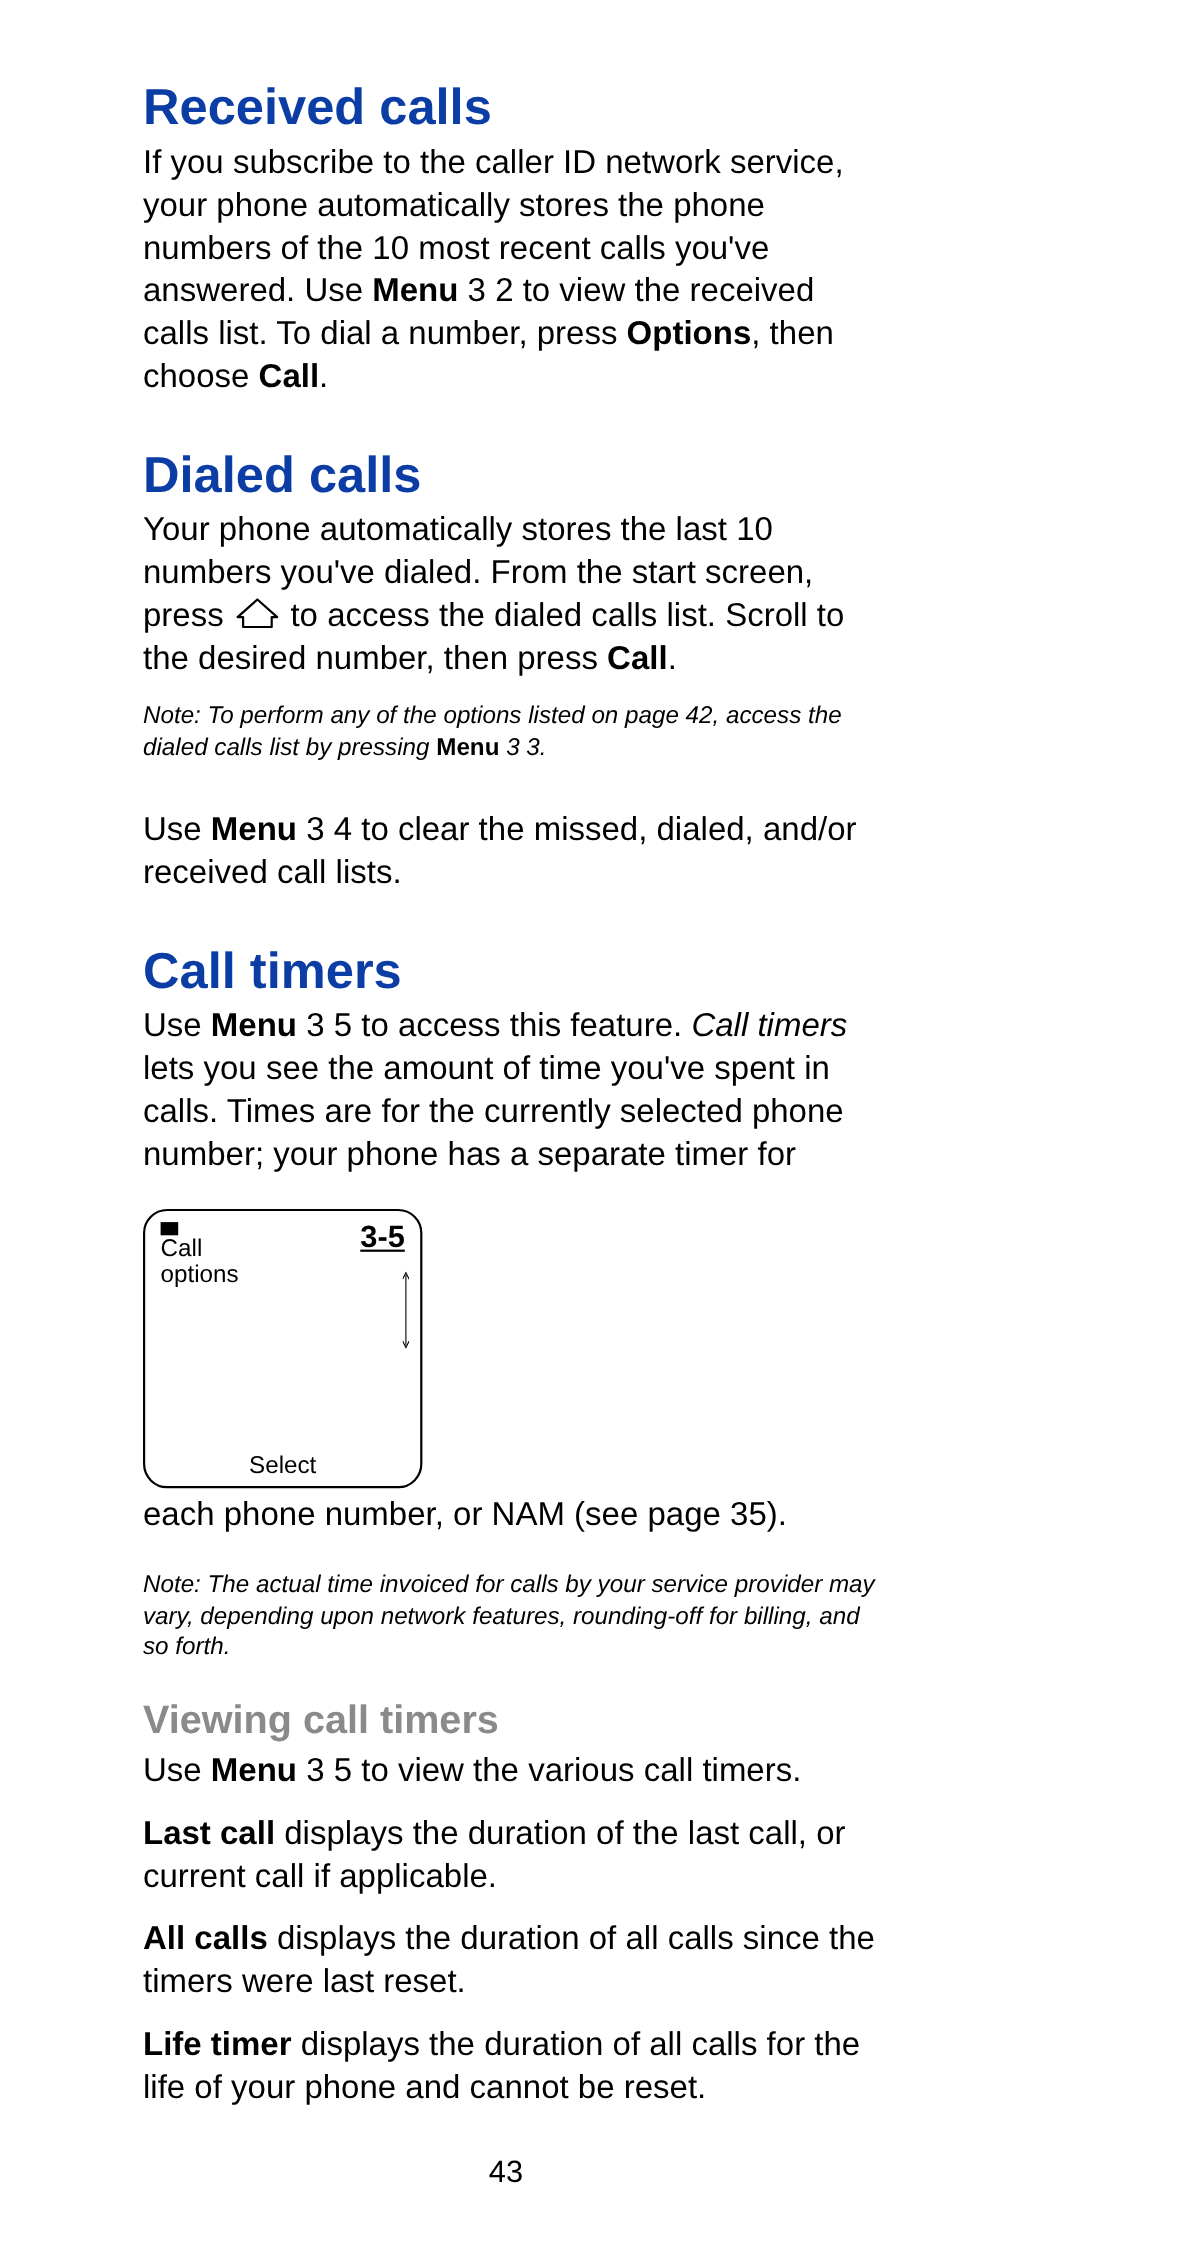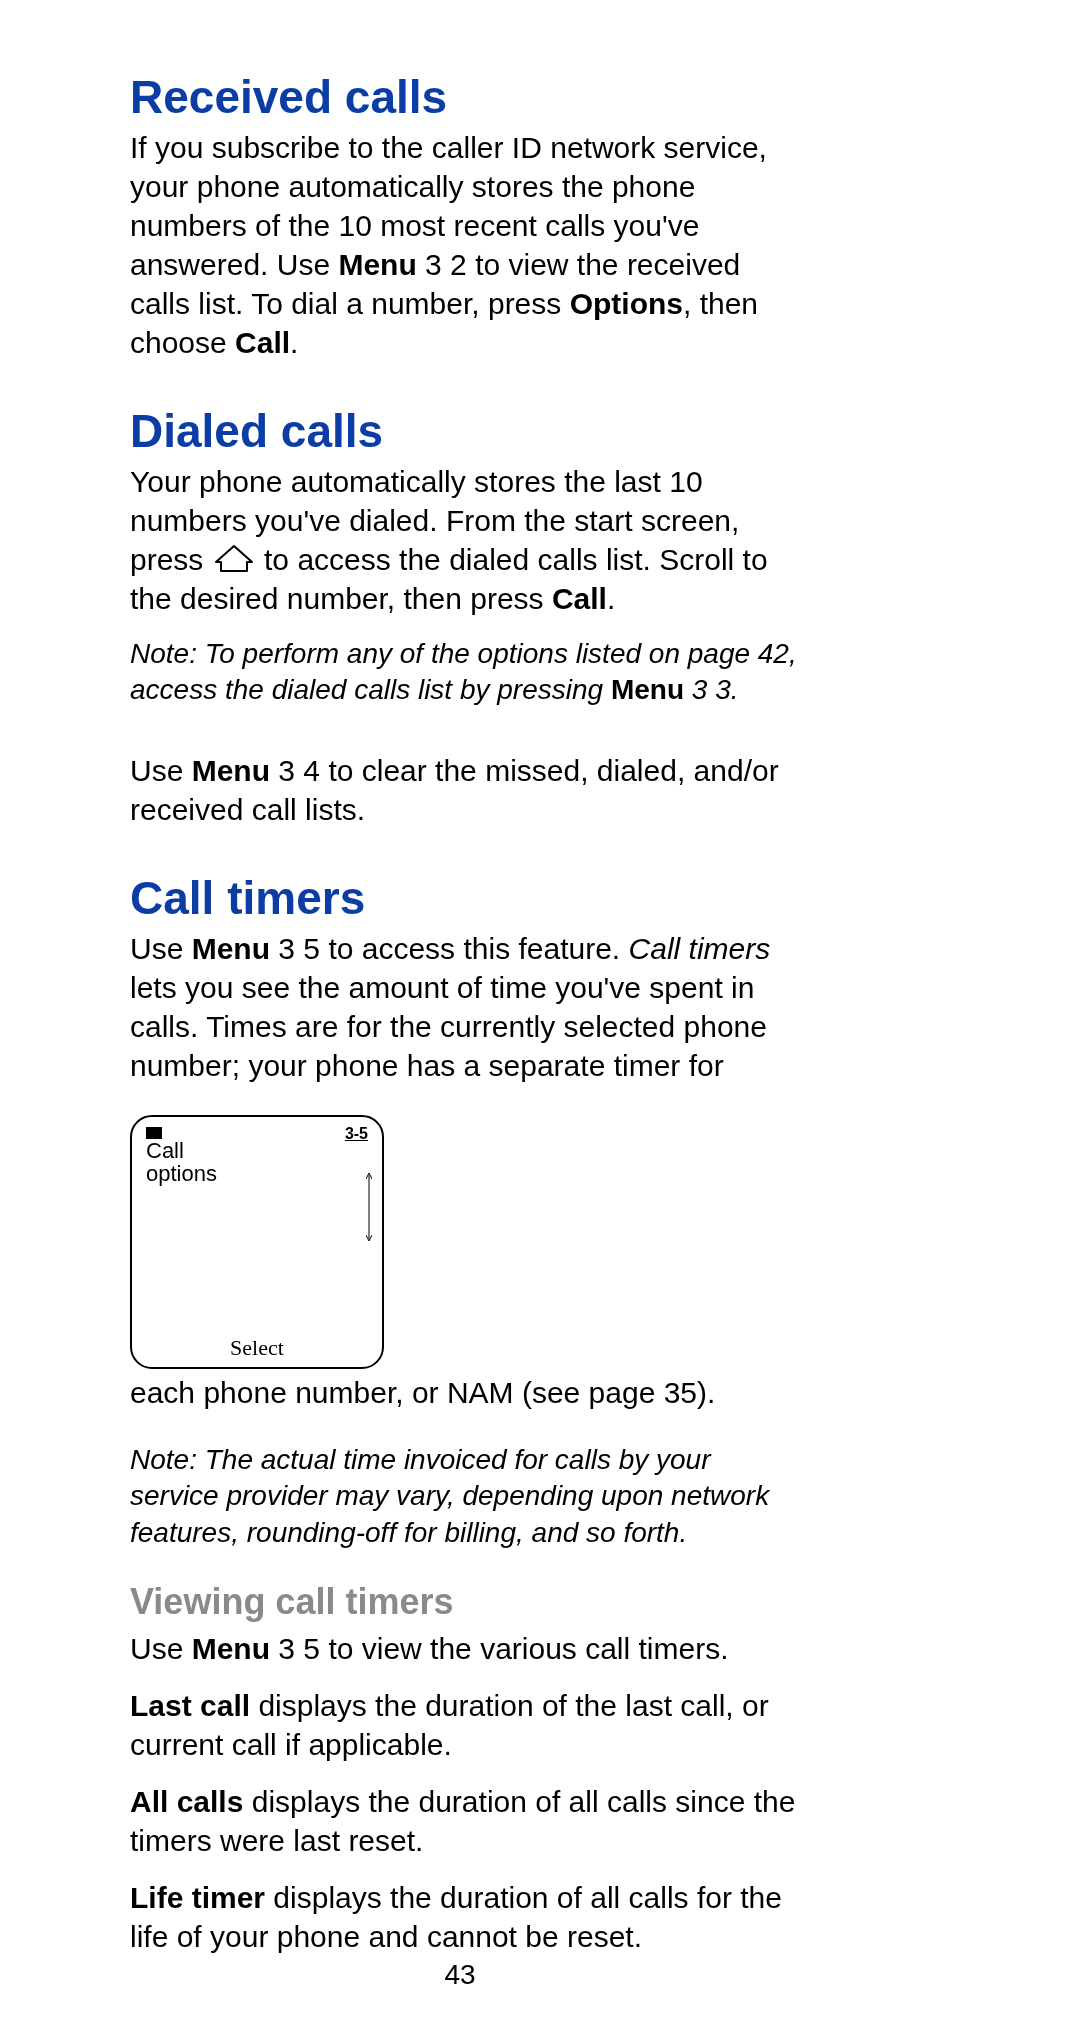--- a/index.html
+++ b/index.html
@@ -26,21 +26,21 @@
   }
   p.body {
     font-size: 30px;
     line-height: 1.3;
     margin: 0 0 30px 0;
     color: #000;
   }
   p.body.tight { margin-bottom: 18px; }
   p.note {
     font-style: italic;
-    font-size: 28px;
+    font-size: 22px;
     line-height: 1.3;
     margin: 8px 0 30px 0;
   }
   .bold { font-weight: 700; font-style: normal; }
   .italic { font-style: italic; }
   .section { margin-bottom: 42px; }
   .section.last { margin-bottom: 0; }
   h3.subheading {
     color: #8a8a8a;
     font-weight: 700;
@@ -91,21 +91,21 @@
     top: 10px;
     left: 14px;
     width: 16px;
     height: 12px;
     background: #000;
   }
   .phone-screen .menu-num {
     position: absolute;
     top: 8px;
     right: 14px;
-    font-size: 16px;
+    font-size: 28px;
     font-weight: 700;
     text-decoration: underline;
   }
   .phone-screen .title {
     position: absolute;
     top: 22px;
     left: 14px;
     font-size: 22px;
     line-height: 1.05;
   }
@@ -117,21 +117,20 @@
     height: 72px;
   }
   .phone-screen .scrollbar svg { width: 6px; height: 72px; }
   .phone-screen .softkey {
     position: absolute;
     bottom: 6px;
     left: 0;
     width: 100%;
     text-align: center;
     font-size: 22px;
-    font-family: Liberation Serif, serif;
   }
   .after-float { margin-top: 4px; }
 </style>
 </head>
 <body>
 
 <div class="page">
 
   <div class="section">
     <h2 class="section-heading">Received calls</h2>

